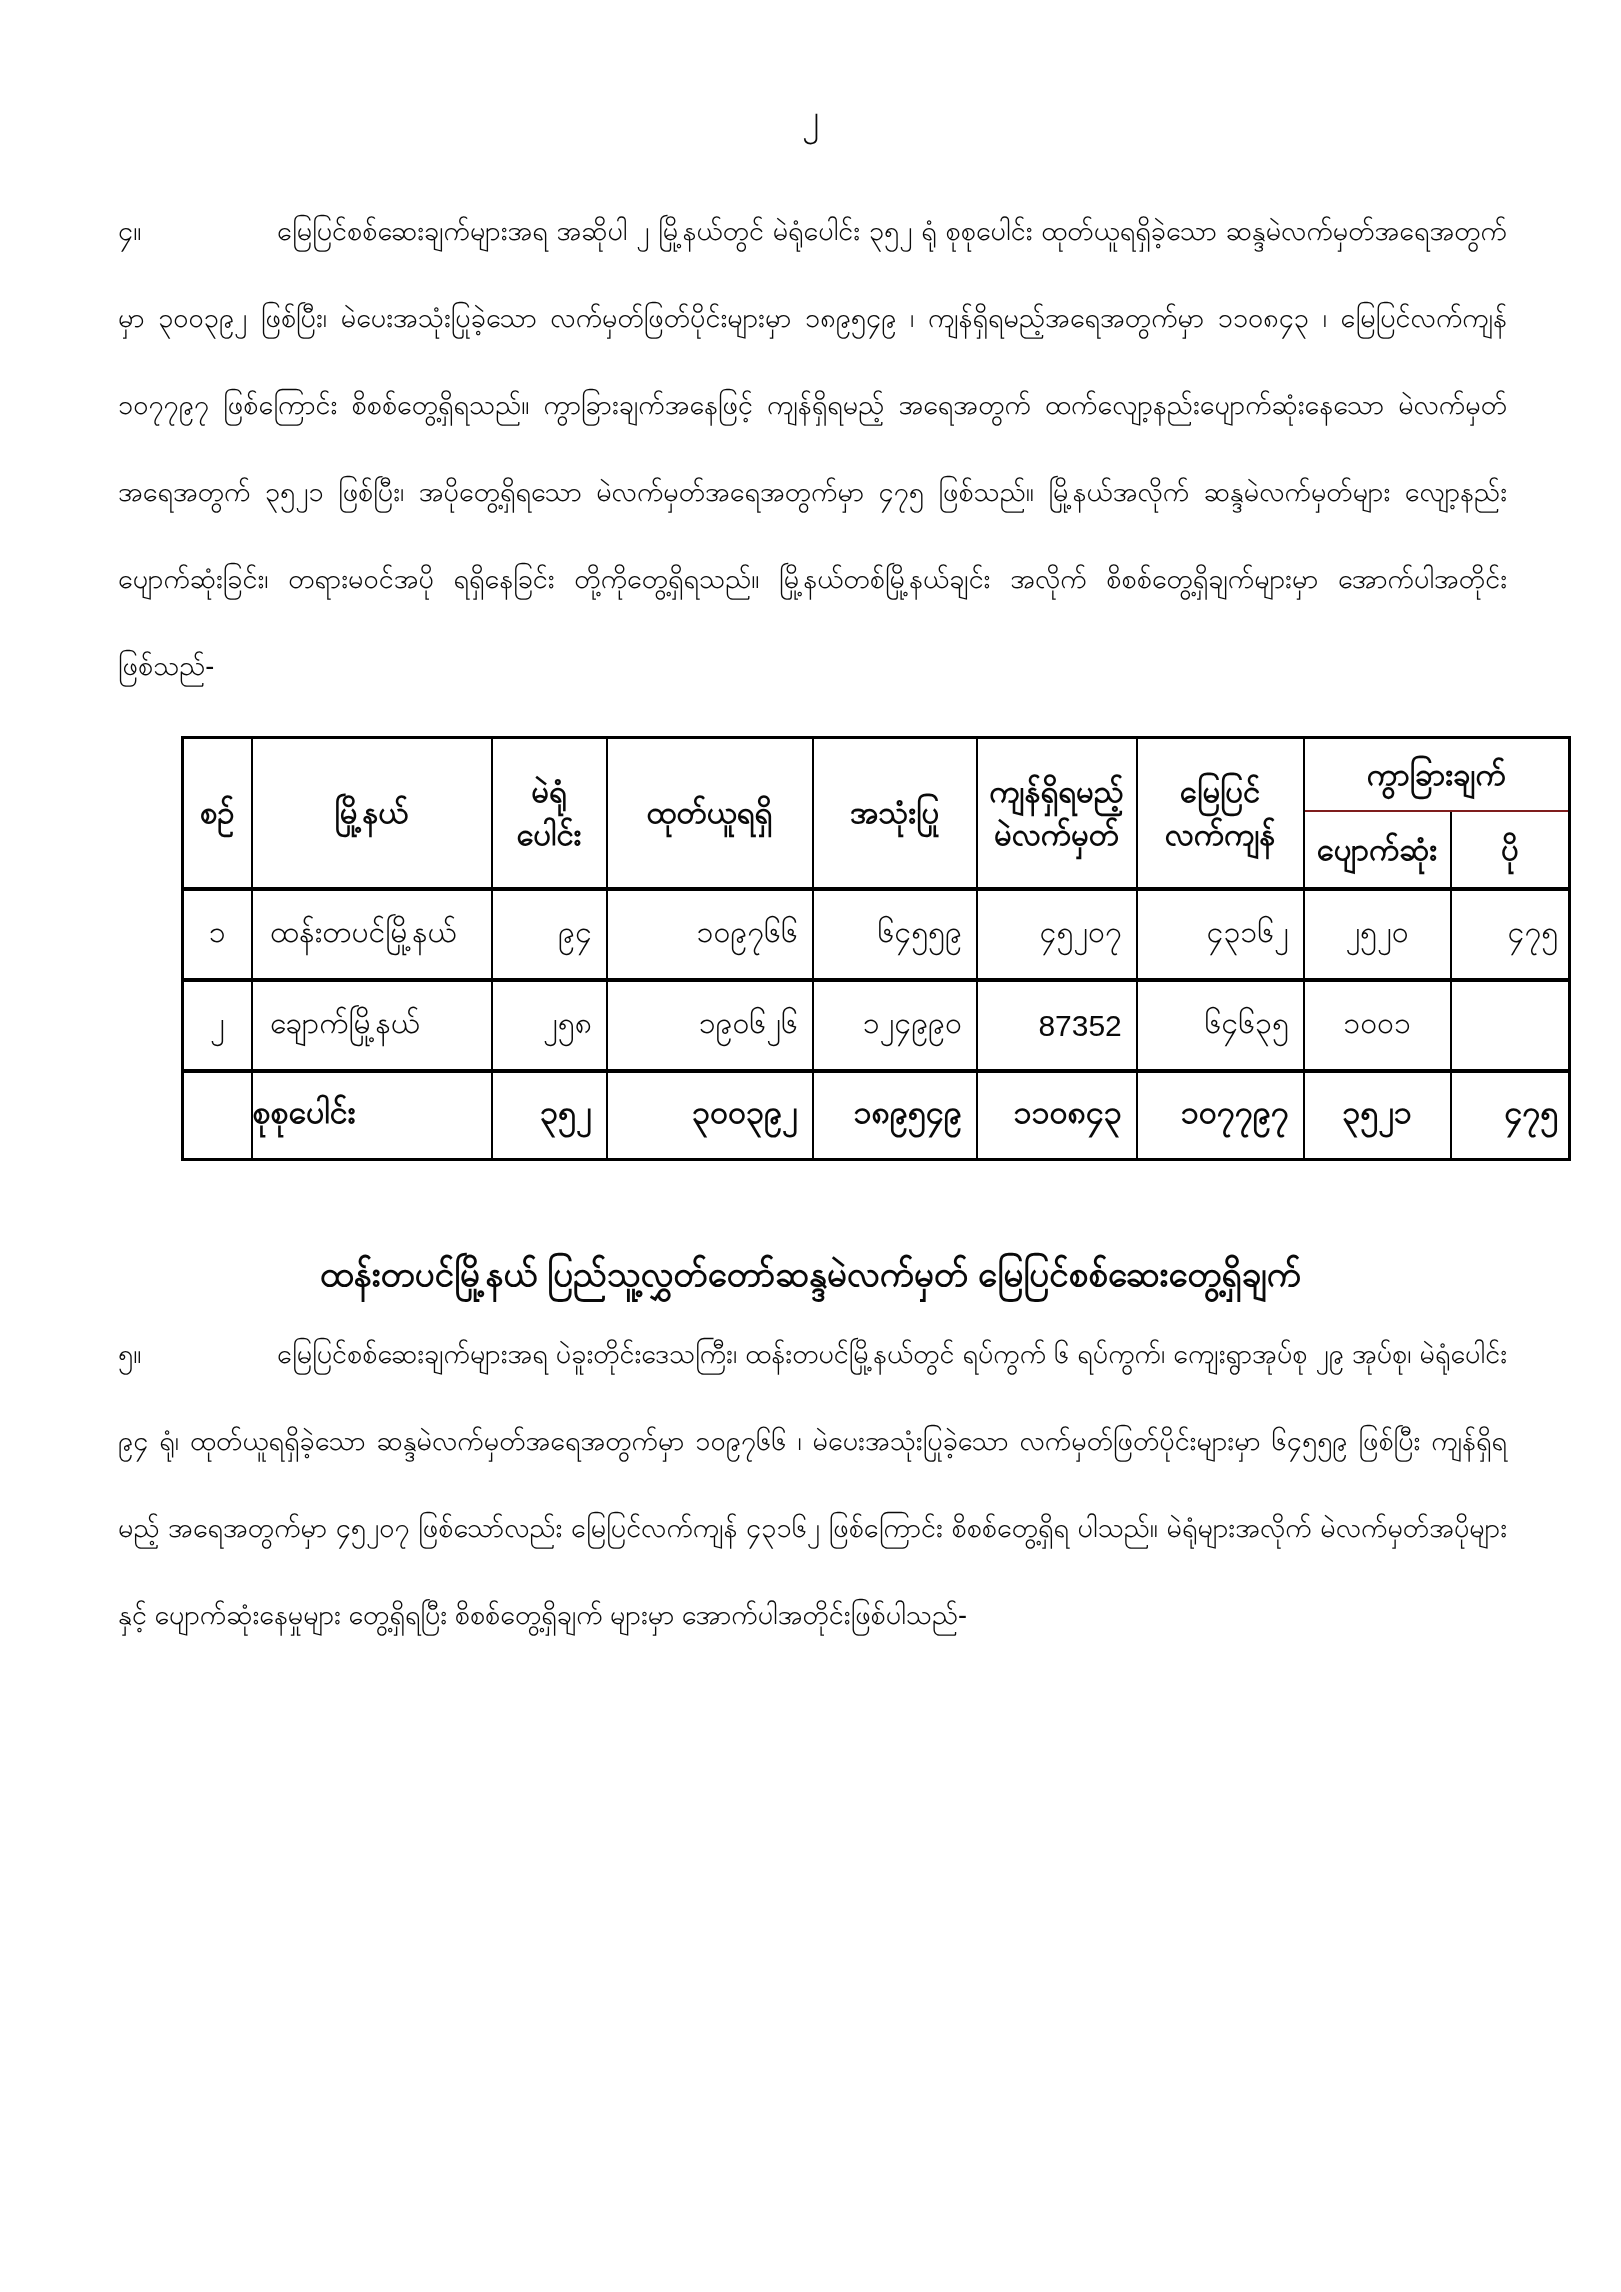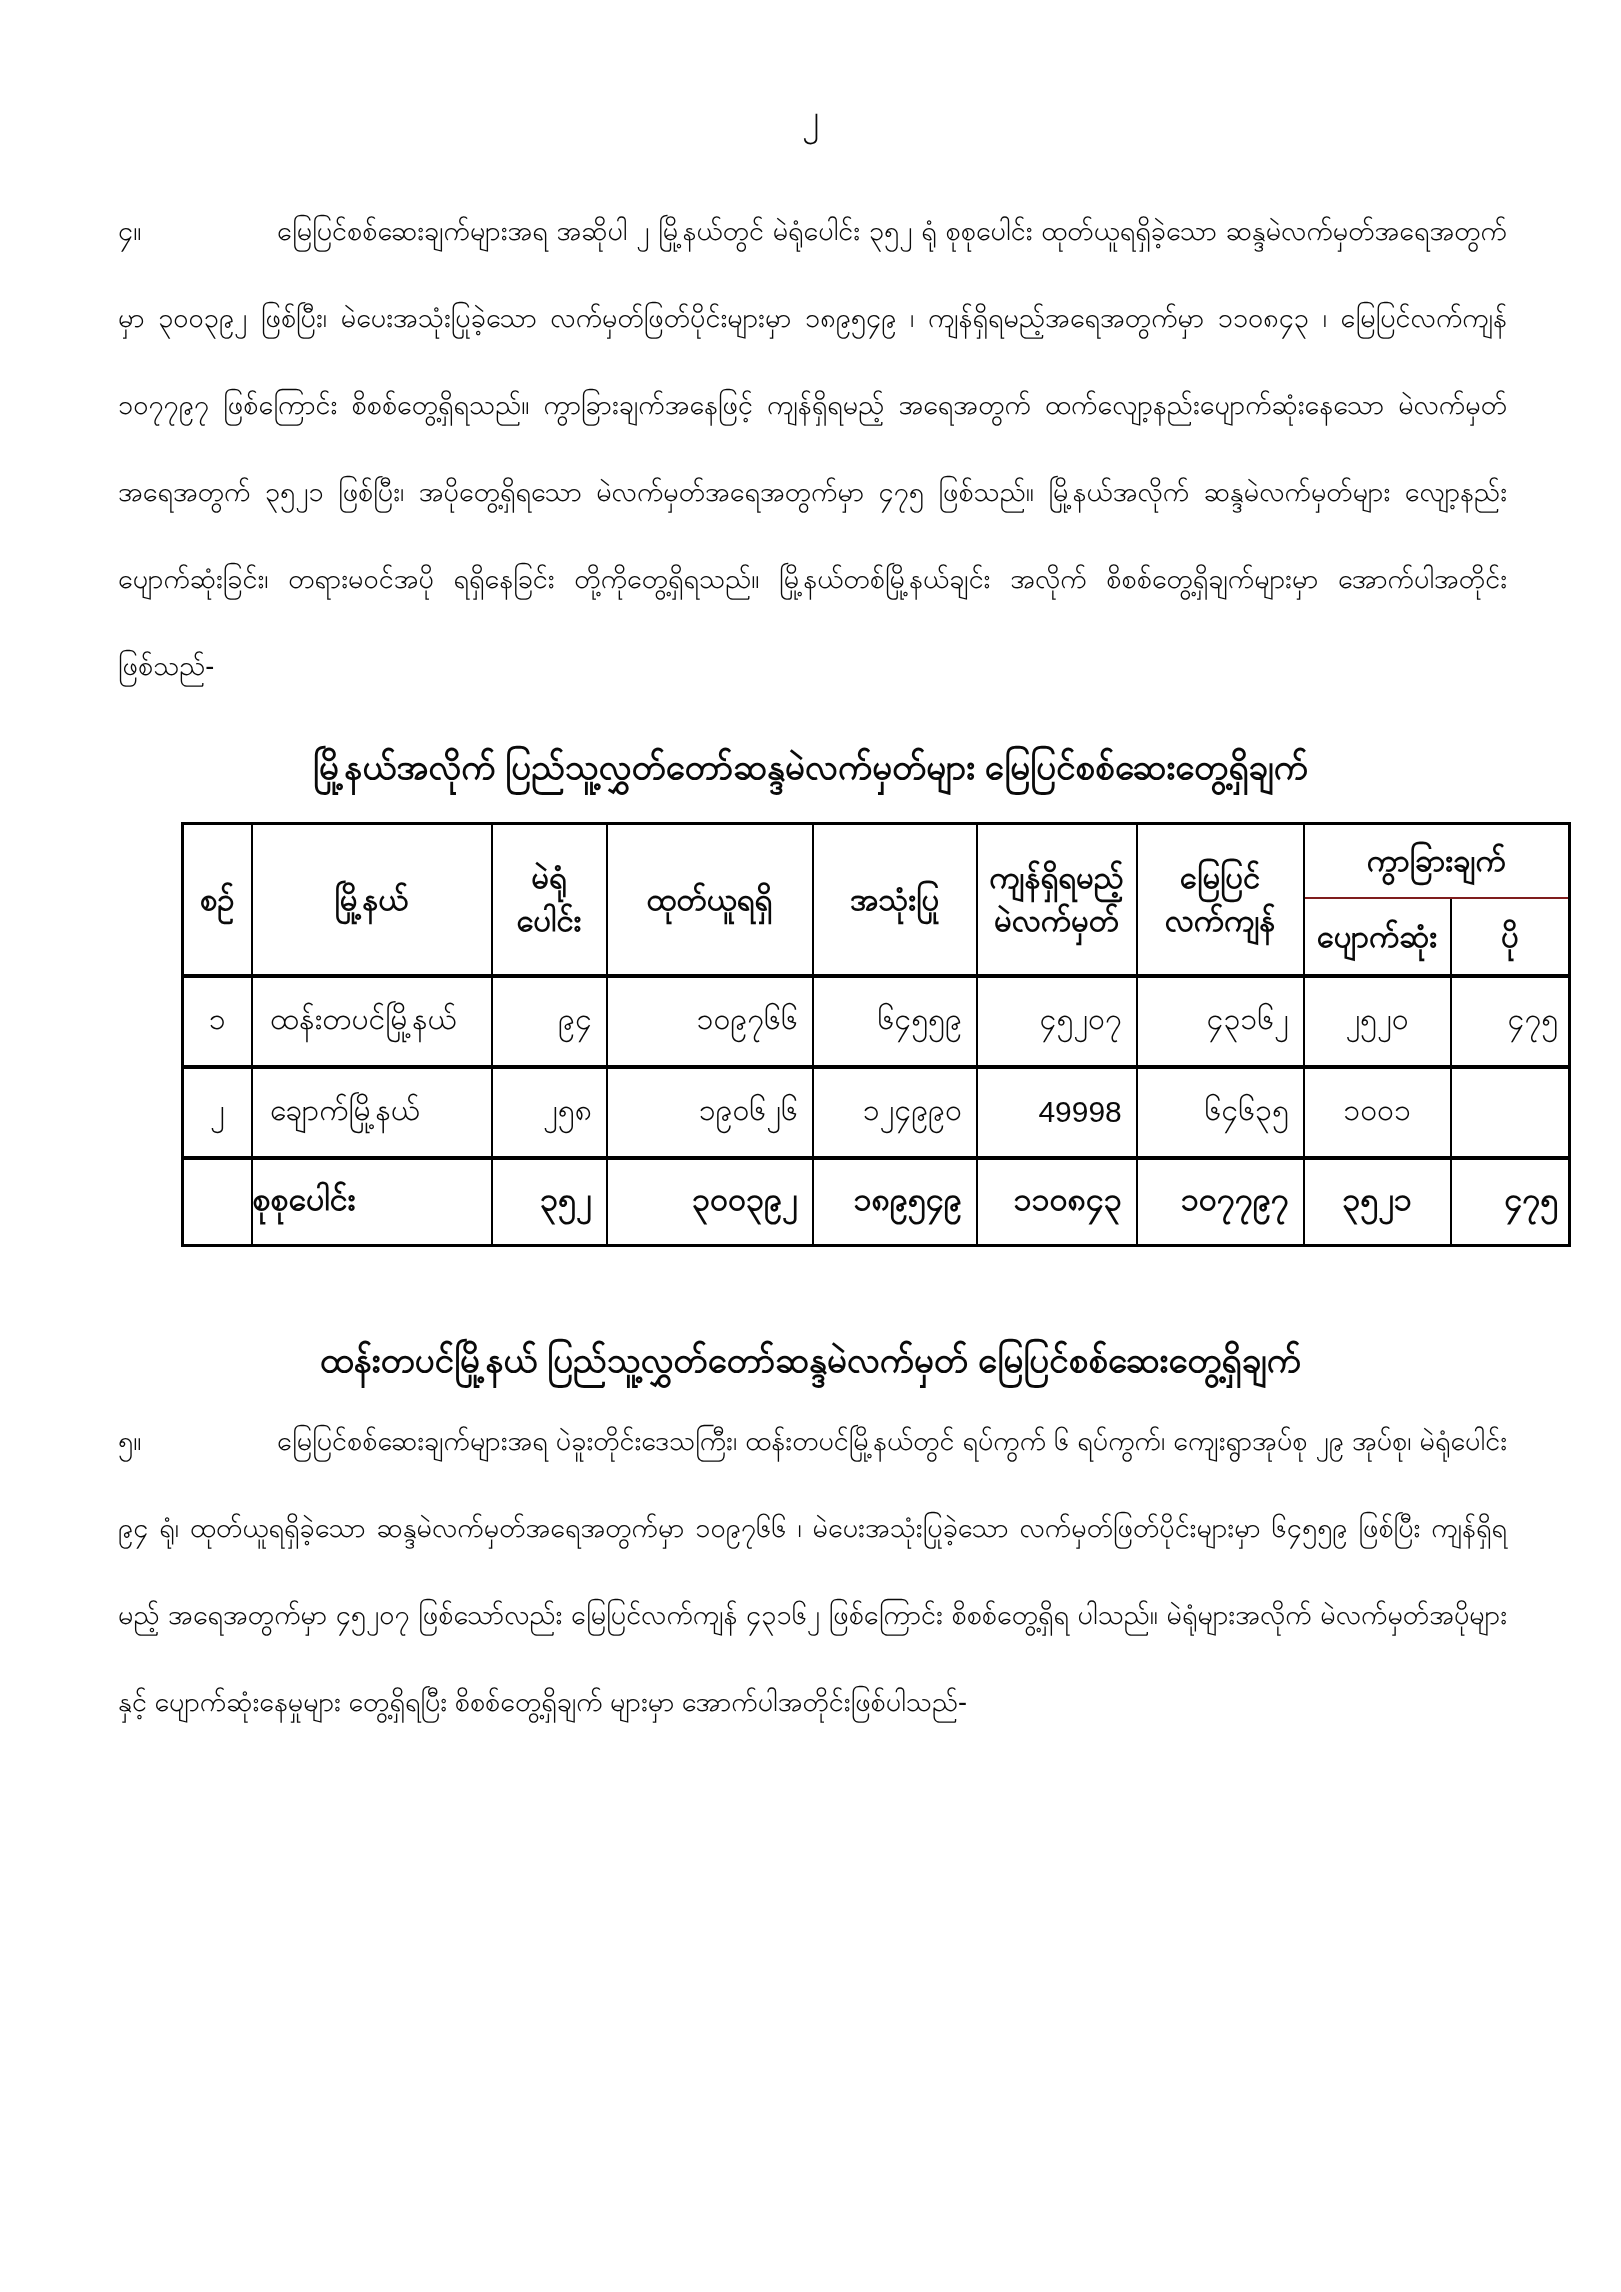--- a/index.html
+++ b/index.html
@@ -87,21 +87,20 @@
 </style>
 </head>
 <body>
 
 <div class="page">
 
   <div class="page-num">၂</div>
 
   <p class="para"><span class="pnum">၄။</span><span>မြေပြင်စစ်ဆေးချက်များအရ အဆိုပါ ၂ မြို့နယ်တွင် မဲရုံပေါင်း ၃၅၂ ရုံ စုစုပေါင်း ထုတ်ယူရရှိခဲ့သော ဆန္ဒမဲလက်မှတ်အရေအတွက်မှာ ၃၀၀၃၉၂ ဖြစ်ပြီး၊ မဲပေးအသုံးပြုခဲ့သော လက်မှတ်ဖြတ်ပိုင်းများမှာ ၁၈၉၅၄၉ ၊ ကျန်ရှိရမည့်အရေအတွက်မှာ ၁၁၀၈၄၃ ၊ မြေပြင်လက်ကျန် ၁၀၇၇၉၇ ဖြစ်ကြောင်း စိစစ်တွေ့ရှိရသည်။ ကွာခြားချက်အနေဖြင့် ကျန်ရှိရမည့် အရေအတွက် ထက်လျော့နည်းပျောက်ဆုံးနေသော မဲလက်မှတ်အရေအတွက် ၃၅၂၁ ဖြစ်ပြီး၊ အပိုတွေ့ရှိရသော မဲလက်မှတ်အရေအတွက်မှာ ၄၇၅ ဖြစ်သည်။ မြို့နယ်အလိုက် ဆန္ဒမဲလက်မှတ်များ လျော့နည်း ပျောက်ဆုံးခြင်း၊ တရားမဝင်အပို ရရှိနေခြင်း တို့ကိုတွေ့ရှိရသည်။ မြို့နယ်တစ်မြို့နယ်ချင်း အလိုက် စိစစ်တွေ့ရှိချက်များမှာ အောက်ပါအတိုင်း ဖြစ်သည်-</span></p>
 
-  <div class="tbl-title">မြို့နယ်အလိုက် ပြည်သူ့လွှတ်တော်ဆန္ဒမဲလက်မှတ်များ မြေပြင်စစ်ဆေးတွေ့ရှိချက်</div>
 
   <table class="results">
     <colgroup>
       <col style="width:69px">
         <col style="width:240px">
         <col style="width:115px">
       <col style="width:206px">
         <col style="width:164px">
         <col style="width:160px">
       <col style="width:167px">
@@ -138,21 +137,21 @@
         <td class="c-num">၄၃၁၆၂</td>
         <td class="c-miss">၂၅၂၀</td>
         <td class="c-extra">၄၇၅</td>
       </tr>
       <tr class="data-row">
         <td class="c-center">၂</td>
         <td class="c-left">ချောက်မြို့နယ်</td>
         <td class="c-num">၂၅၈</td>
         <td class="c-num">၁၉၀၆၂၆</td>
         <td class="c-num">၁၂၄၉၉၀</td>
-        <td class="c-num">49998</td>
+        <td class="c-num">87352</td>
         <td class="c-num">၆၄၆၃၅</td>
         <td class="c-miss">၁၀၀၁</td>
         <td class="c-extra"></td>
       </tr>
       <tr class="total-row">
         <td class="c-center"></td>
         <td class="c-total-label">စုစုပေါင်း</td>
         <td class="c-num">၃၅၂</td>
         <td class="c-num">၃၀၀၃၉၂</td>
         <td class="c-num">၁၈၉၅၄၉</td>

